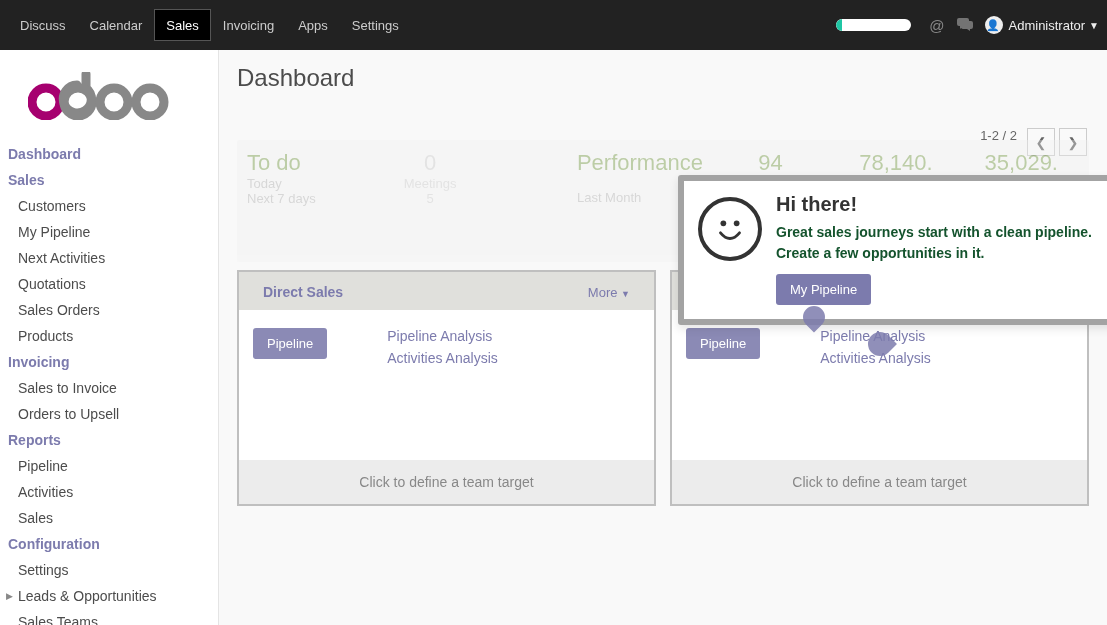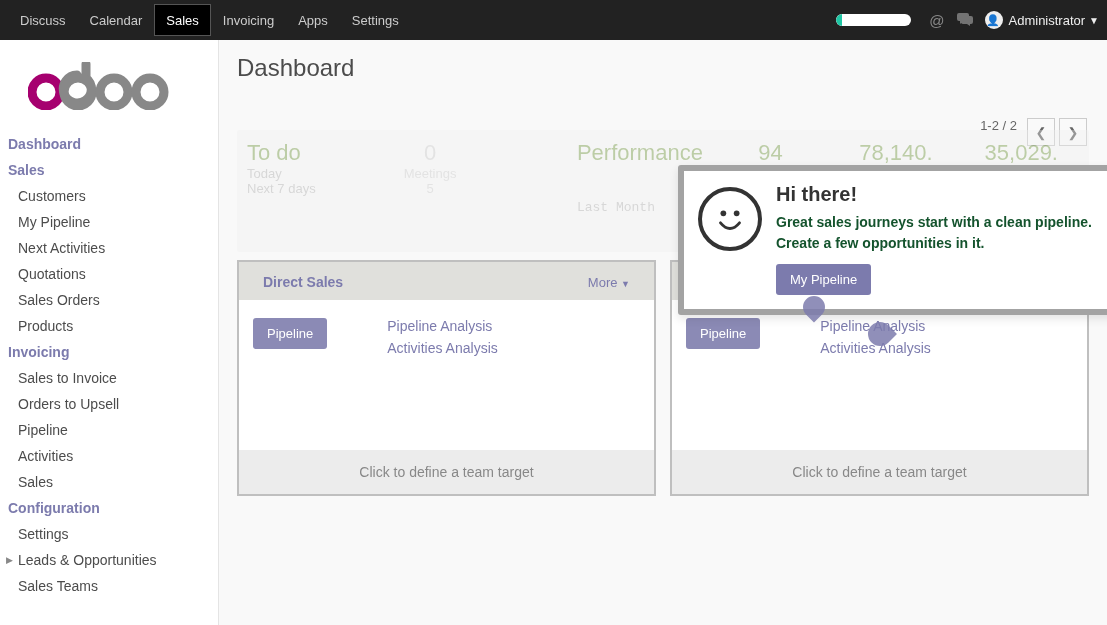--- a/index.html
+++ b/index.html
@@ -1,19 +1,19 @@
 <!DOCTYPE html>
 <html><head>
 <meta charset="utf-8">
 <style>
 * { margin:0; padding:0; box-sizing:border-box; font-family:-apple-system,BlinkMacSystemFont,"Segoe UI",Helvetica,Arial,sans-serif; }
 body { width:1107px; height:625px; overflow:hidden; background:#fff; color:#4c4c4c; font-size:13px; }
 
 
-.topbar { height:40px; background:#222; display:flex; align-items:center; padding:0 8px; color:#ccc; }
+.topbar { height:50px; background:#222; display:flex; align-items:center; padding:0 8px; color:#ccc; }
 .topbar .nav { display:flex; gap:0; }
 .topbar .nav a { color:#ccc; padding:9px 12px 8px; text-decoration:none; font-size:13px; cursor:pointer; }
 .topbar .nav a.active { background:#000; color:#fff; border:1px solid #555; padding:8px 11px 7px; }
 .topbar .spacer { flex:1; }
 .topbar .progress { width:75px; height:12px; background:#fff; border-radius:6px; margin-right:12px; position:relative; overflow:hidden; }
 .topbar .progress::before { content:""; position:absolute; left:0; top:0; bottom:0; width:8%; background:#1fc6a4; border-radius:6px 0 0 6px; }
 .topbar .ticon { color:#888; margin:0 6px; font-size:15px; cursor:pointer; }
 .topbar .user { display:flex; align-items:center; color:#eee; cursor:pointer; margin-left:6px; }
 .topbar .user .avatar { width:18px; height:18px; border-radius:50%; background:#eee; color:#555; display:inline-flex; align-items:center; justify-content:center; font-size:11px; margin-right:6px; }
 .topbar .user .caret { margin-left:4px; font-size:10px; }
@@ -109,20 +109,21 @@
       <div class="hdr">Sales</div>
       <div class="item">Customers</div>
       <div class="item">My Pipeline</div>
       <div class="item">Next Activities</div>
       <div class="item">Quotations</div>
       <div class="item">Sales Orders</div>
       <div class="item">Products</div>
       <div class="hdr">Invoicing</div>
       <div class="item">Sales to Invoice</div>
       <div class="item">Orders to Upsell</div>
+      <div class="hdr">Reports</div>
       <div class="item">Pipeline</div>
       <div class="item">Activities</div>
       <div class="item">Sales</div>
       <div class="hdr">Configuration</div>
       <div class="item">Settings</div>
       <div class="item">
           <span class="tri">▶</span>
           <span>Leads &amp; Opportunities</span>
         </div>
       <div class="item">Sales Teams</div>
@@ -150,21 +151,21 @@
         <div>Next 7 days</div>
       </div>
       <div class="col">
         <div class="num">0</div>
         <div class="label">Meetings</div>
         <div class="label">5</div>
       </div>
       <div class="col" style="flex:.6"></div>
       <div class="col">
         <div class="big">Performance</div>
-        <div style="margin-top:34px;font-family:Liberation Mono, monospace;">Last Month</div>
+        <div style="margin-top:14px;">Last Month</div>
       </div>
       <div class="col" style="text-align:center">
         <div class="big">94</div>
         <div>&nbsp;</div>
         <div>100</div>
         <div>0</div>
       </div>
       <div class="col" style="text-align:center">
         <div class="big">78,140.</div>
         <div>Won in Opp</div>

